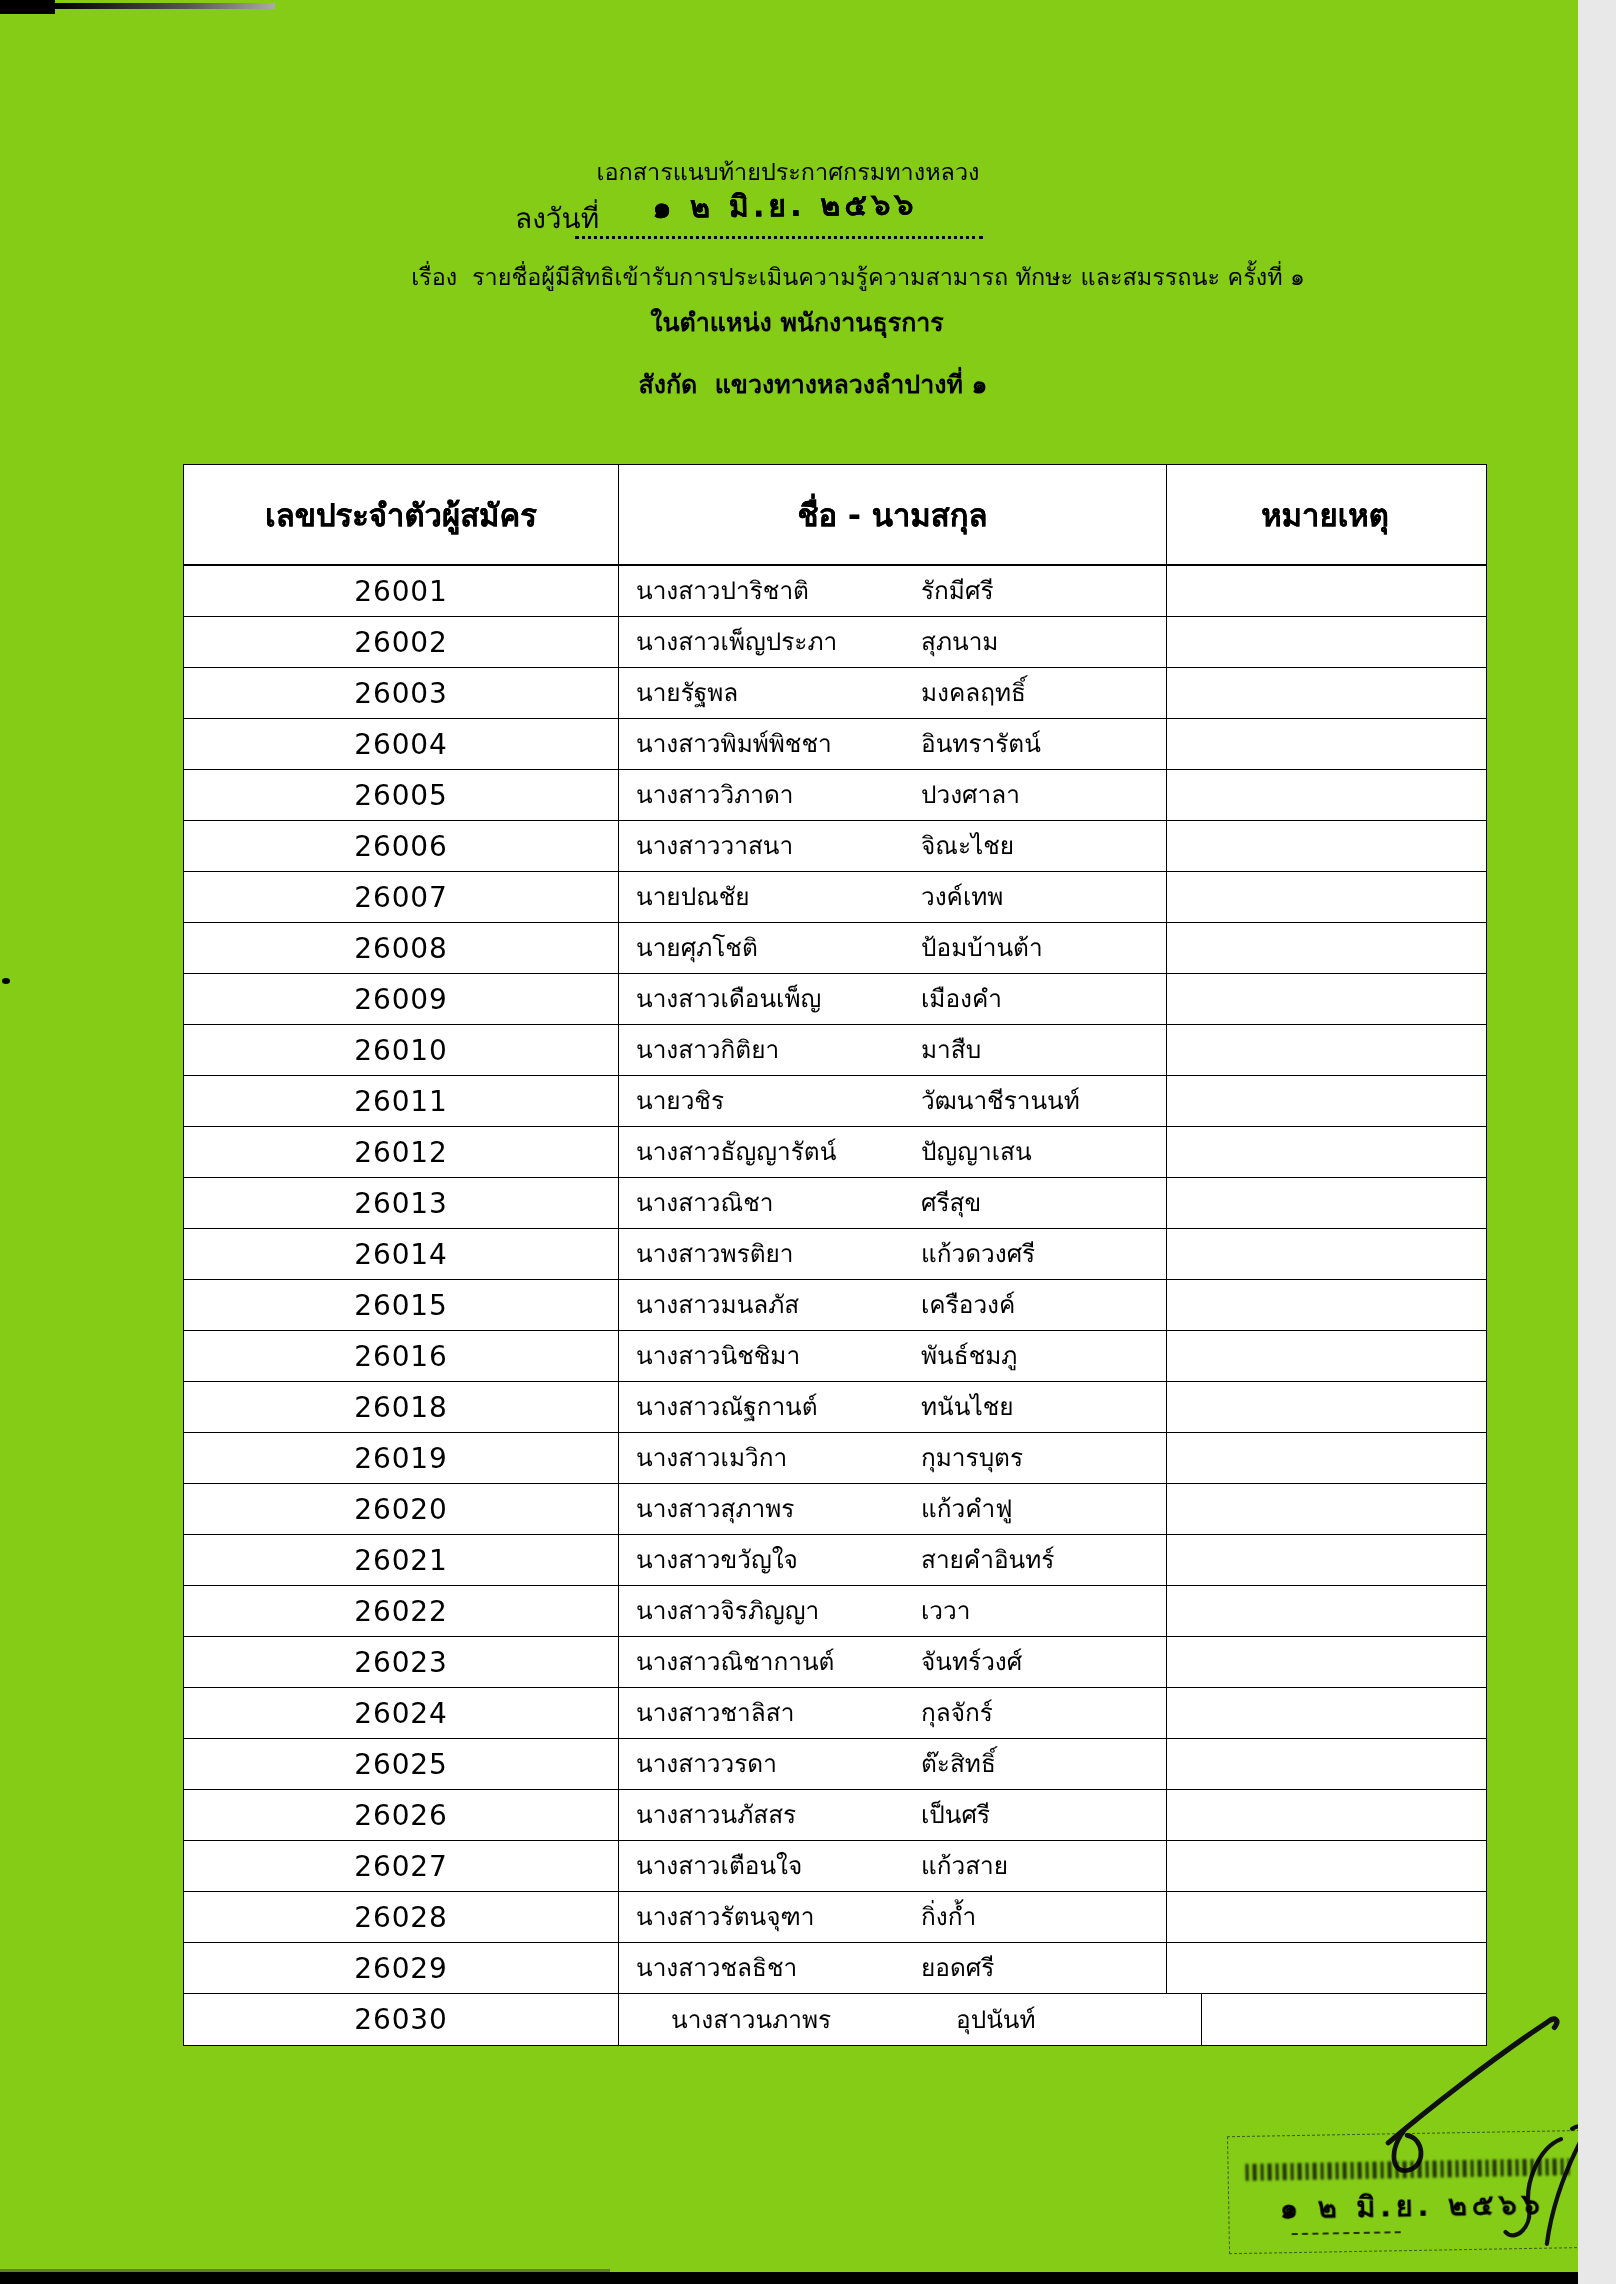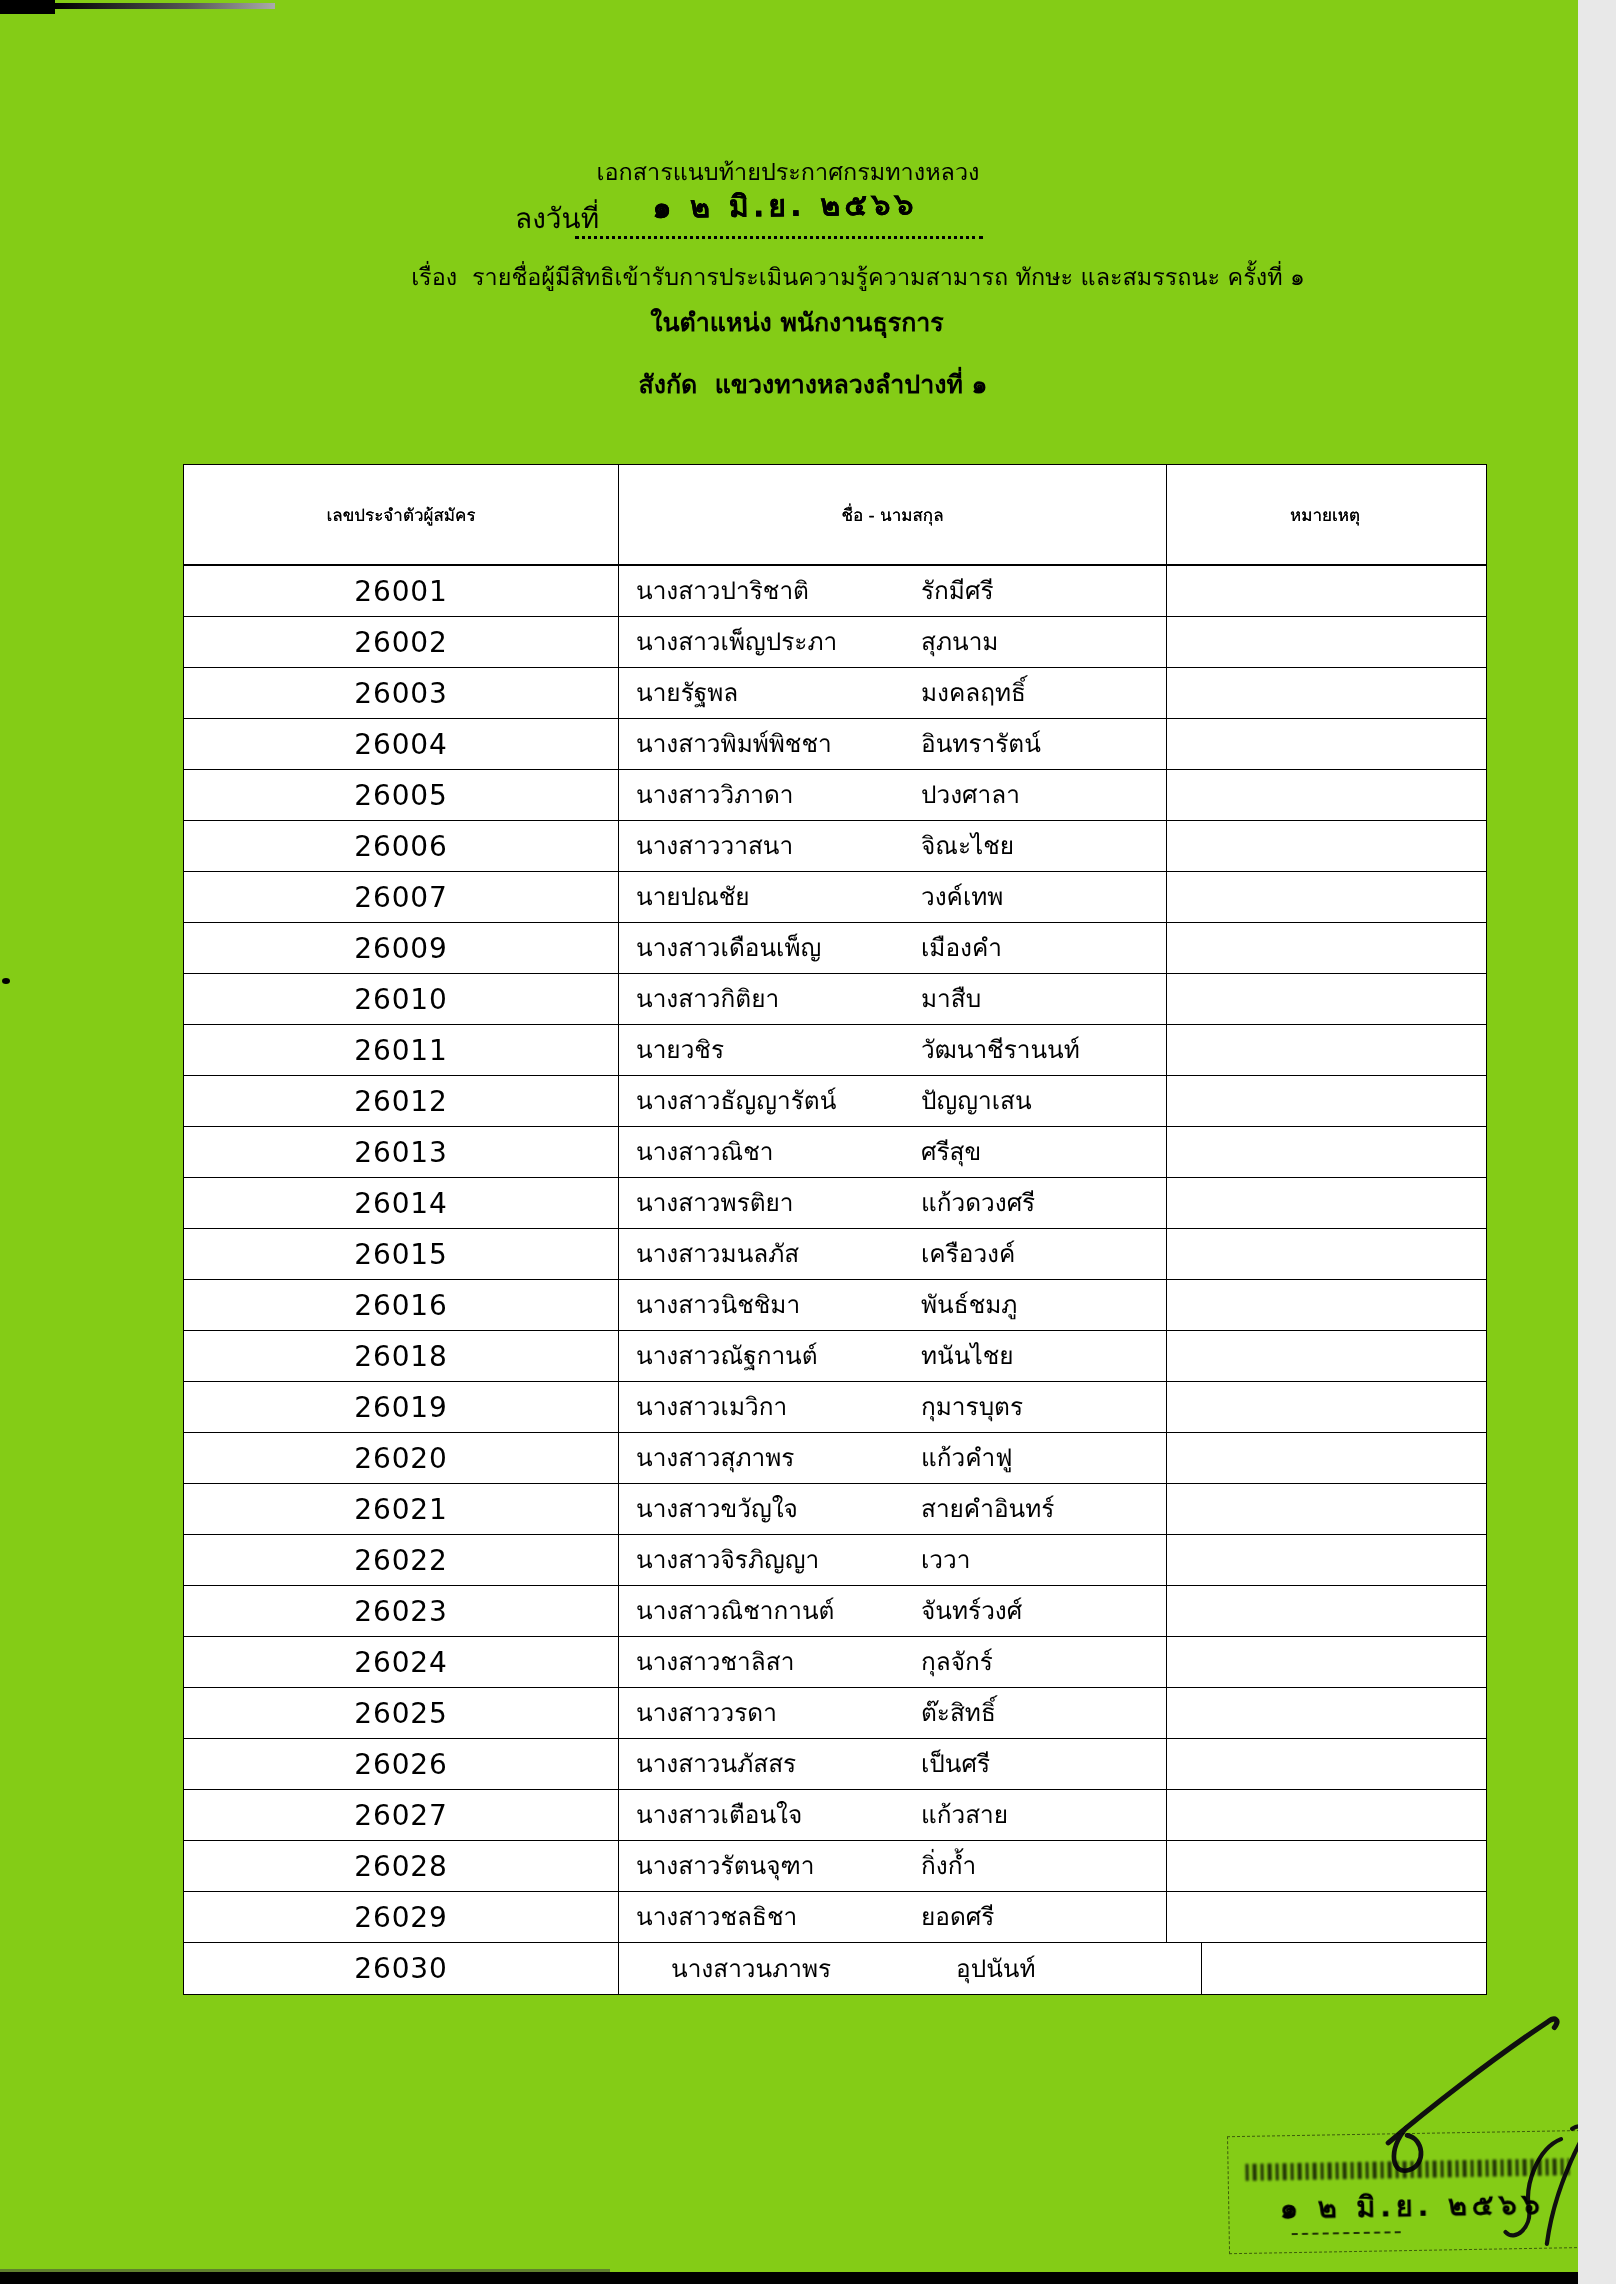--- a/index.html
+++ b/index.html
@@ -20,21 +20,21 @@
   .stamped-date{position:absolute;left:588px;top:182px;width:394px;text-align:center;
     font-size:30px;font-weight:bold;letter-spacing:4.2px;transform:rotate(-0.8deg);
     text-shadow:0 0 0.5px #000;}
   
   .tbl{position:absolute;left:183px;top:464px;width:1304px;border:1.9px solid #000;background:#fff;}
   .t-head{display:grid;grid-template-columns:435px 548px 316px;height:101px;border-bottom:2.8px solid #000;}
   .t-row{display:grid;grid-template-columns:435px 548px 316px;height:51px;border-bottom:1.9px solid #000;}
   .t-row:last-child{border-bottom:none;gap:35px;}
   .cell{display:flex;align-items:center;justify-content:center;}
   .c1,.c2{border-right:1.4px solid #000;}
-  .h-cell{font-size:17px;font-weight:normal;text-shadow:0 0 0.5px #000;}
+  .h-cell{font-size:31px;font-weight:bold;text-shadow:0 0 0.5px #000;}
   .id-cell{font-size:28px;letter-spacing:0.9px;text-align:right;}
   .name-cell{position:relative;}
   .fname{position:absolute;left:17px;top:50%;transform:translateY(-52%);font-size:24.4px;white-space:nowrap;}
   .lname{position:absolute;left:302px;top:50%;transform:translateY(-52%);font-size:24.4px;white-space:nowrap;}
   
   .mark-tl{position:absolute;left:0;top:0;width:55px;height:14px;background:#000;}
   .mark-tl2{position:absolute;left:55px;top:2.8px;width:220px;height:6.1px;
     background:linear-gradient(90deg,#000 0%,#555 60%,#aaa 100%);}
   .mark-left{position:absolute;left:1.9px;top:978px;width:8.4px;height:6.1px;background:#000;border-radius:50%;}
   .bottom-bar{position:absolute;left:0;top:2272px;width:1617px;height:11.7px;background:#000;}
@@ -134,20 +134,28 @@
 
         <div class="t-row">
           <div class="cell c1 id-cell">26007</div>
           <div class="c2 name-cell">
             <span class="fname">นายปณชัย</span>
             <span class="lname">วงค์เทพ</span>
           </div>
           <div class="cell remark-cell"></div>
         </div>
 
+        <div class="t-row">
+          <div class="cell c1 id-cell">26008</div>
+          <div class="c2 name-cell">
+            <span class="fname">นายศุภโชติ</span>
+            <span class="lname">ป้อมบ้านต้า</span>
+          </div>
+          <div class="cell remark-cell"></div>
+        </div>
 
         <div class="t-row">
           <div class="cell c1 id-cell">26009</div>
           <div class="c2 name-cell">
             <span class="fname">นางสาวเดือนเพ็ญ</span>
             <span class="lname">เมืองคำ</span>
           </div>
           <div class="cell remark-cell"></div>
         </div>
 

